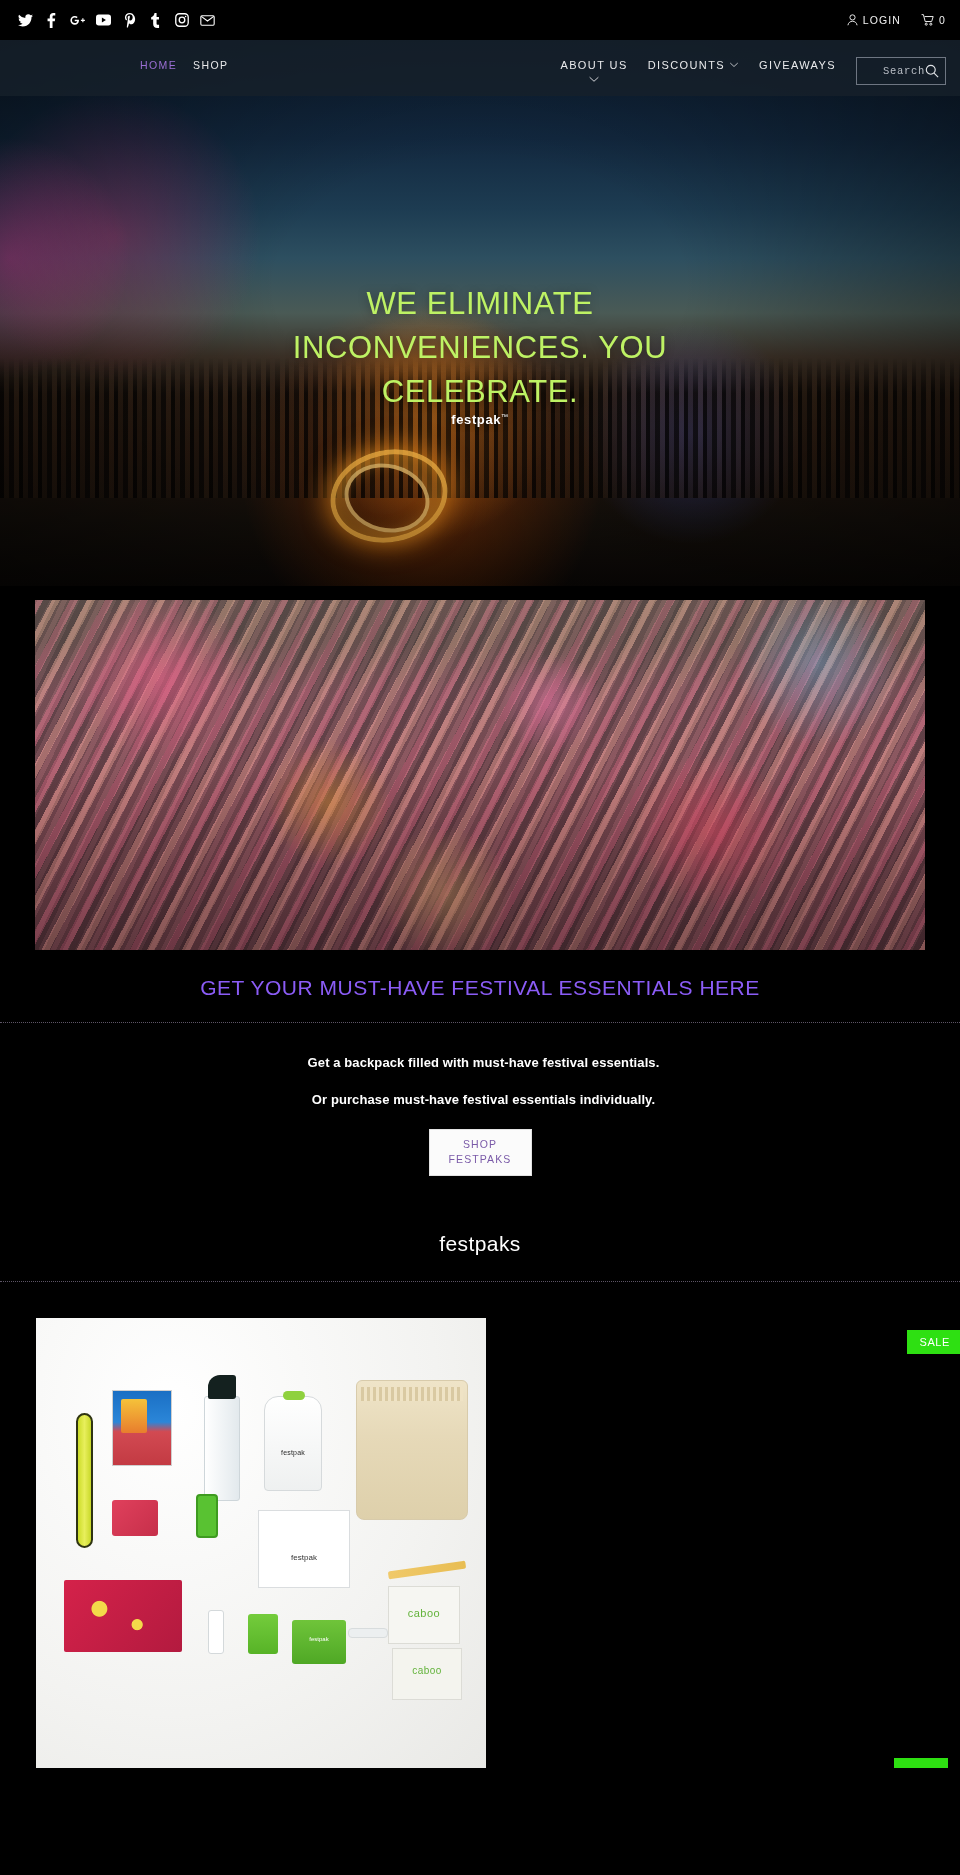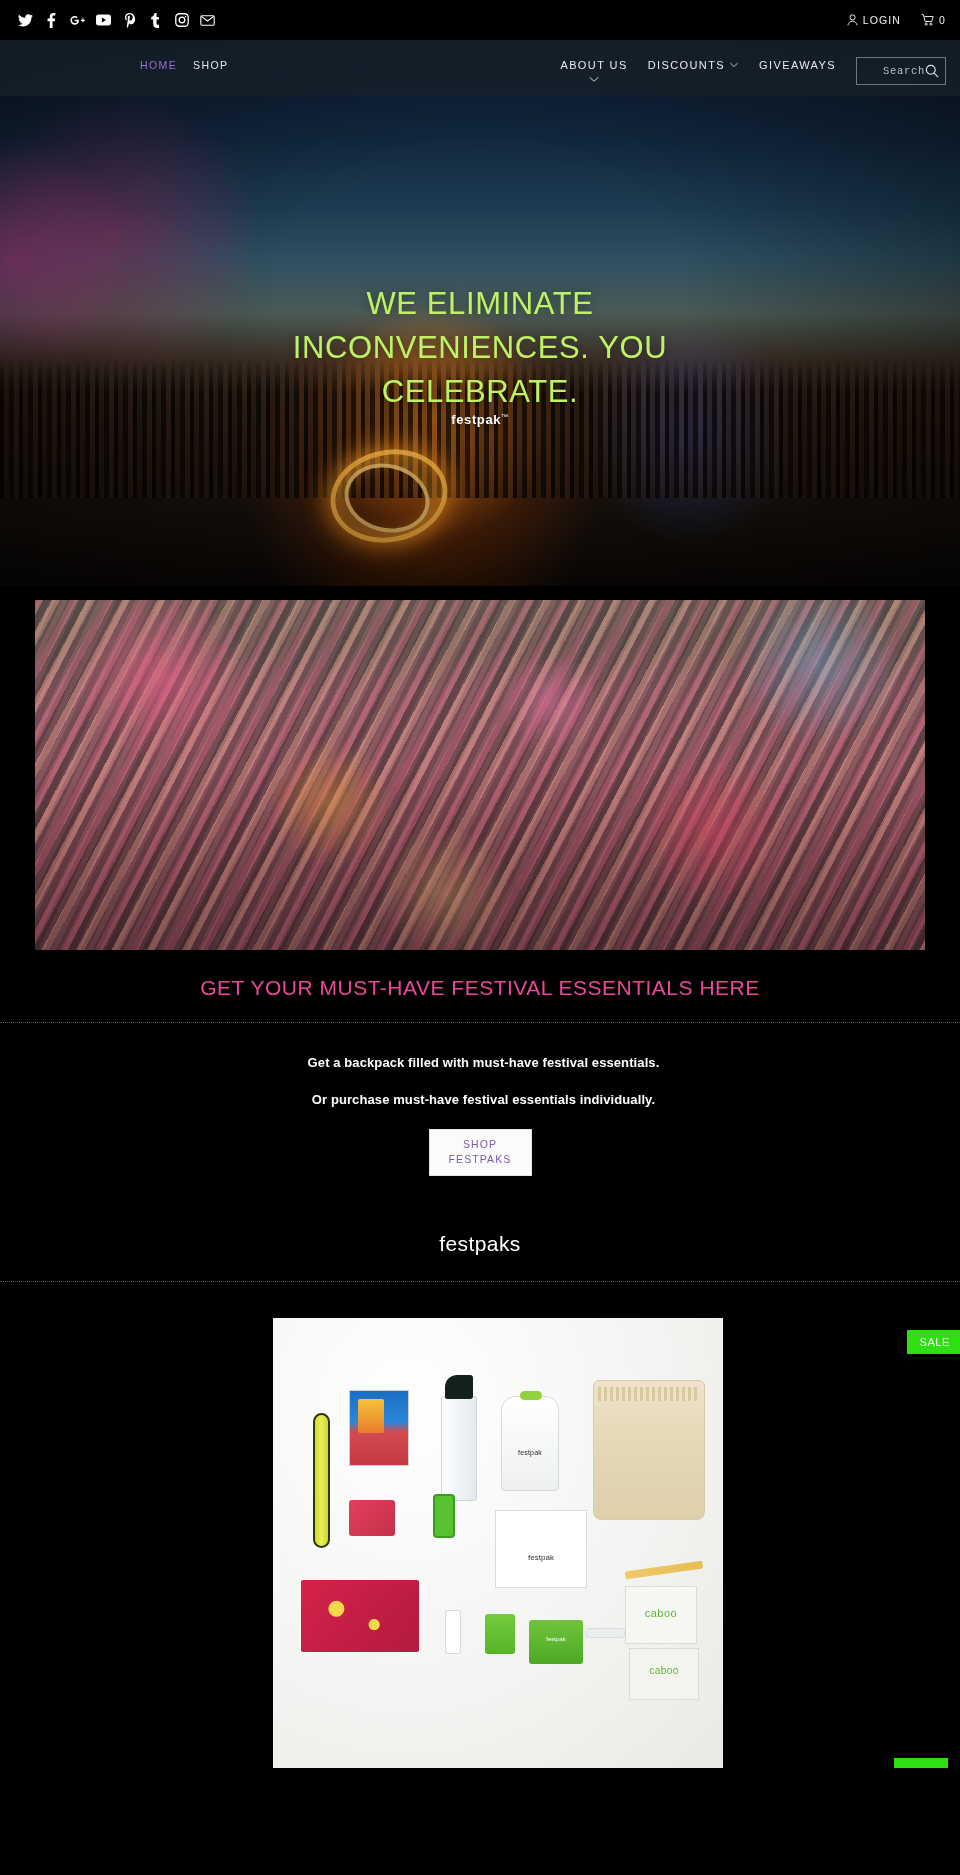--- a/index.html
+++ b/index.html
@@ -236,21 +236,21 @@
       linear-gradient(to bottom, #2e4222 0%, #3d4a30 12%, #8a5f63 26%, #b4747c 48%, #9c5d66 72%, #7b4850 100%);
     position: relative;
     overflow: hidden;
   }
   .crowd-photo::after {
     content: "";
     position: absolute; inset: 0;
     background: linear-gradient(to bottom, rgba(255,255,255,.10) 0%, rgba(0,0,0,.12) 55%, rgba(0,0,0,.3) 100%);
   }
   .feature h2 {
-    color: #ec4899;
+    color: #8b5cf6;
     font-weight: 300;
     font-size: 21px;
     letter-spacing: .5px;
     text-align: center;
     margin: 26px 0 22px;
   }
   .dotted-rule {
     width: 100%;
     height: 1px;
     border-top: 1px dotted #5d5566;
@@ -290,21 +290,21 @@
     font-size: 21px;
     letter-spacing: .4px;
     text-align: center;
     margin-bottom: 25px;
   }
   .collection .dotted-rule { margin: 0 0 36px 0; }
 
   .product-grid {
     position: relative;
     display: flex;
-    justify-content: center;
+    justify-content: flex-start;
     margin-left: 36px;
   }
   .product-card { width: 450px; position: relative; }
   .product-photo {
     width: 450px;
     height: 450px;
     background: #f2f2f2;
     position: relative;
     overflow: hidden;
   }

